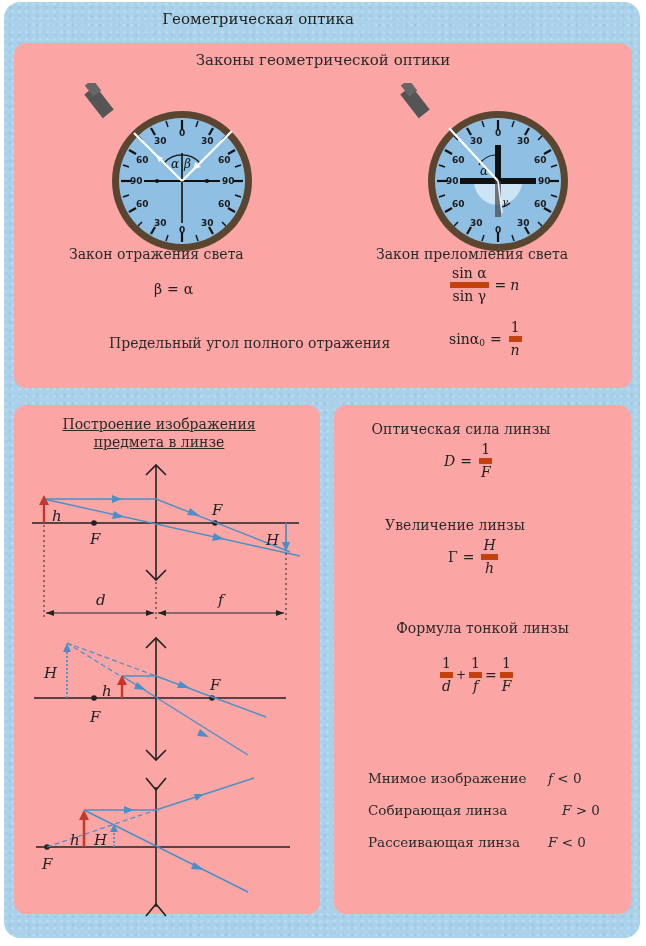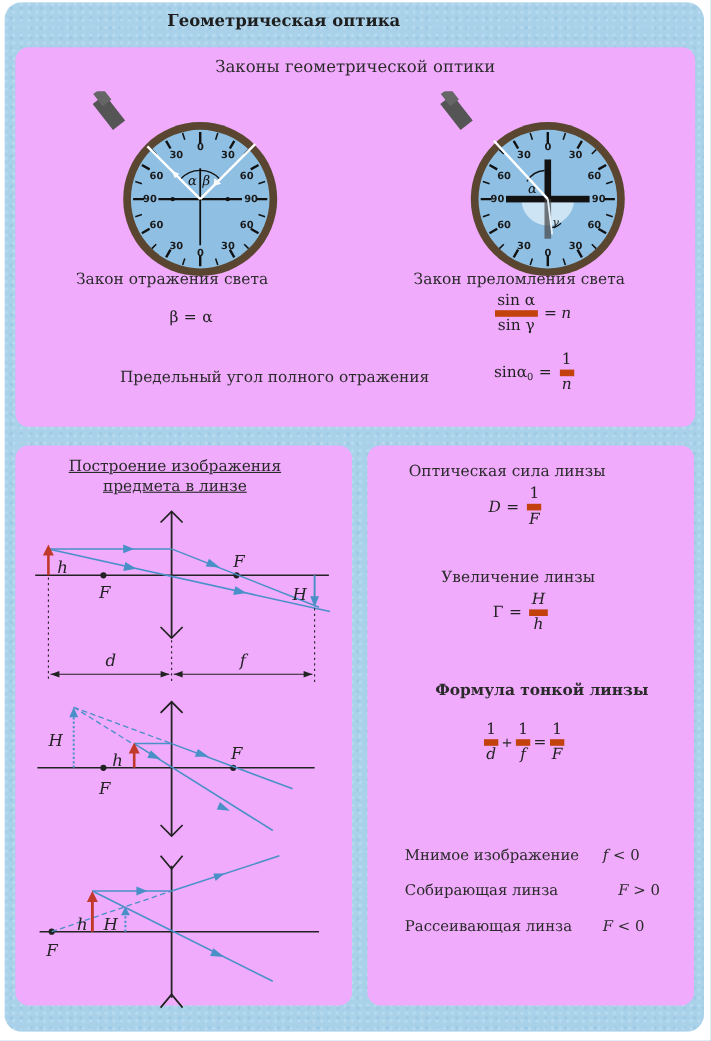--- a/index.html
+++ b/index.html
@@ -13,32 +13,32 @@
     position: absolute; left: 4px; top: 2px; width: 636px; height: 936px;
     background: #a9d2ea;
     border-radius: 16px;
     background-image:
       radial-gradient(circle at 20% 30%, rgba(255,255,255,0.18) 0 1px, transparent 2px),
       radial-gradient(circle at 70% 60%, rgba(120,170,210,0.25) 0 1px, transparent 2px);
     background-size: 7px 7px, 9px 9px;
   }
   .main-title {
     position: absolute; left: 0; top: 10px; width: 516px; text-align: center;
-    font-family: "DejaVu Serif", serif; font-weight: bold; font-size: 15px; color: #1e1e1e;
+    font-family: "DejaVu Serif", serif; font-weight: normal; font-size: 15px; color: #1e1e1e;
   }
   .panel {
-    position: absolute; background: #f0abfc; border-radius: 12px;
+    position: absolute; background: #fca5a5; border-radius: 12px;
   }
   #panel-laws { left: 14px; top: 43px; width: 618px; height: 345px; }
   #panel-construct { left: 14px; top: 405px; width: 306px; height: 509px; }
   #panel-formulas { left: 334px; top: 405px; width: 297px; height: 509px; }
 
   .heading { position: absolute; text-align: center; font-size: 14px; color: #2a2a2a; }
   .txt { position: absolute; font-size: 13.5px; color: #2a2a2a; white-space: nowrap; }
-  .bold { font-weight: bold; padding-left: 10px; }
+  .bold { font-weight: normal; }
   .it { font-style: italic; }
 
   .frac { display: inline-flex; flex-direction: column; align-items: center; vertical-align: middle; margin: 0 2px; }
   .frac .num { border-bottom: 6px solid #c2410c; padding: 0 2px; line-height: 17px; }
   .frac .den { padding: 0 2px; line-height: 17px; }
   .formula { position: absolute; font-size: 14px; white-space: nowrap; color: #222; display: flex; align-items: center; }
 
   svg text { font-family: "DejaVu Sans", sans-serif; }
   .dial-label { font-size: 9px; fill: #1a1a1a; font-weight: bold; }
   .greek { font-family: "DejaVu Serif", serif; font-size: 12px; fill: #111; font-style: italic; }
@@ -302,21 +302,21 @@
   <div class="heading" style="left:0; top:16px; width:254px;">Оптическая сила линзы</div>
   <div class="formula" style="left:110px; top:36px;">
     <span class="it">D</span>
     <span style="margin:0 5px">=</span>
     <span class="frac">
         <span class="num">1</span>
         <span class="den it">F</span>
       </span>
   </div>
 
-  <div class="heading" style="left:16px; top:112px; width:242px;">Увеличение линзы</div>
+  <div class="heading" style="left:0; top:112px; width:242px;">Увеличение линзы</div>
   <div class="formula" style="left:114px; top:132px;">
     <span>Γ</span>
     <span style="margin:0 5px">=</span>
     <span class="frac">
         <span class="num it">H</span>
         <span class="den it">h</span>
       </span>
   </div>
 
   <div class="heading bold" style="left:0; top:215px; width:297px;">Формула тонкой линзы</div>

